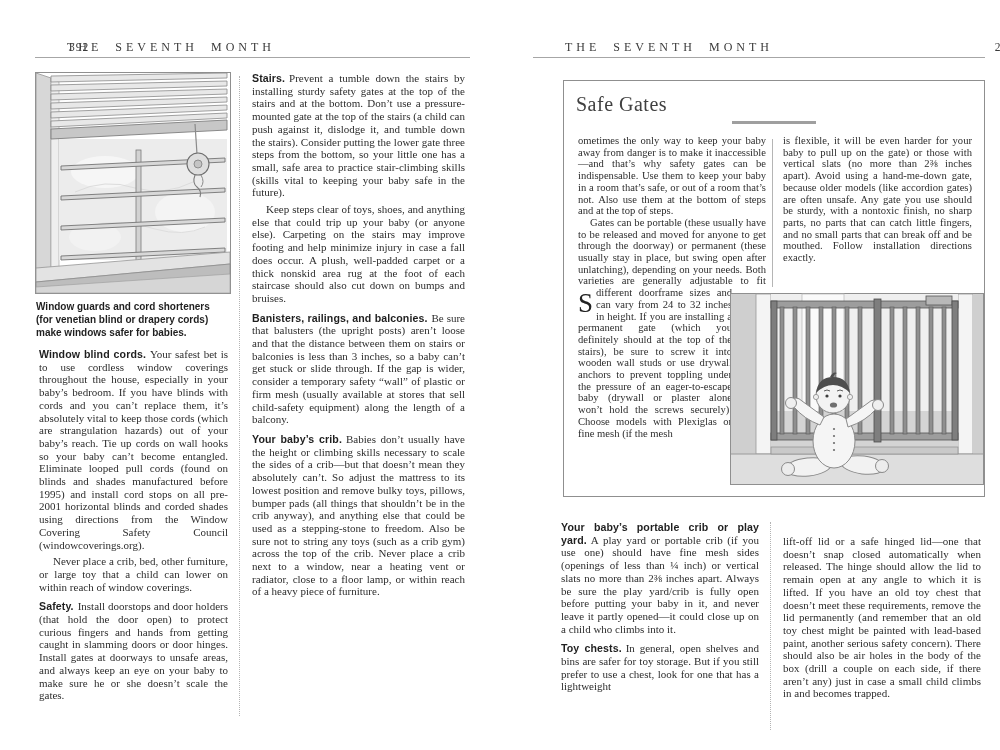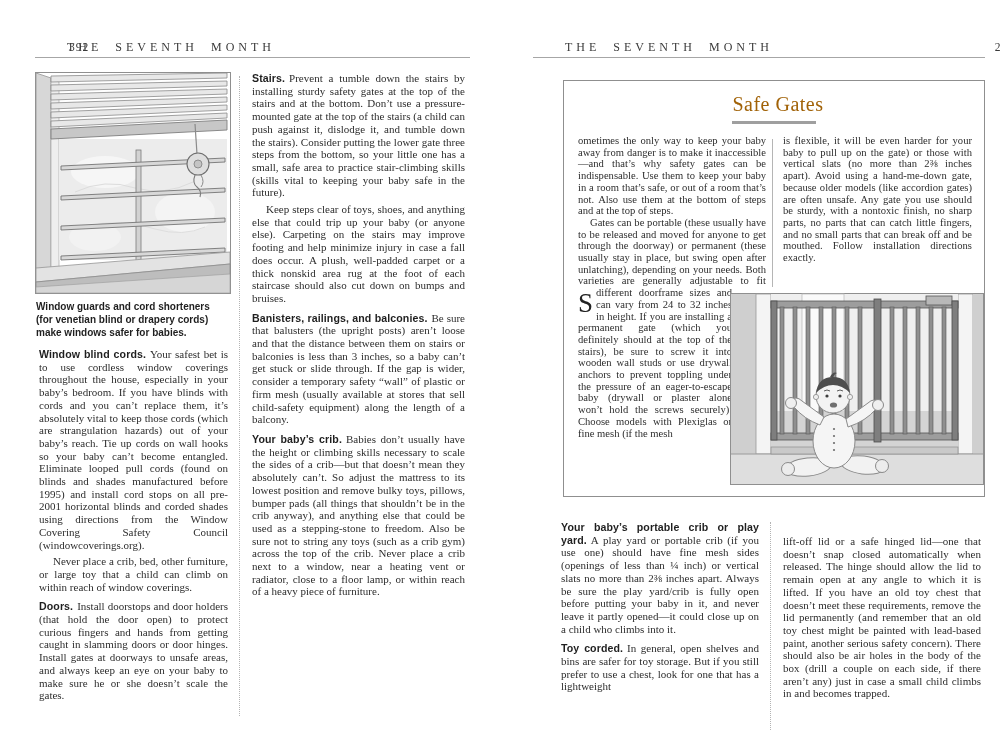--- a/index.html
+++ b/index.html
@@ -40,22 +40,22 @@
     position:absolute;font-family:"Liberation Sans","DejaVu Sans",sans-serif;
     font-weight:bold;font-size:10px;line-height:13px;color:#1f1f1f;text-align:left;
   }
 
   
   .sg-box{
     position:absolute;left:563px;top:80px;width:422px;height:417px;
     border:1.5px solid #8f8f8f;background:#fff;box-sizing:border-box;
   }
   .sg-title{
-    position:absolute;top:12px;left:4px;width:100%;text-align:center;
-    font-size:20px;color:#a16207;letter-spacing:.5px;
+    position:absolute;top:12px;left:12px;width:100%;
+    font-size:20px;color:#404040;letter-spacing:.5px;
   }
   .sg-title-rule{
     position:absolute;top:40px;left:50%;margin-left:-42px;width:84px;height:3px;background:#9f9f9f;
   }
   .sg-col{position:absolute;top:54px;text-align:justify;font-size:10.6px;line-height:11.7px;}
   .sg-col1{left:14px;width:188px;}
   .sg-col2{left:219px;width:189px;}
   .sg-divider{position:absolute;left:208px;top:58px;height:148px;width:0;border-left:1px solid #b5b5b5;}
   .bpara{margin:0;}
   .bpara.cont{text-indent:12px;}
@@ -122,24 +122,24 @@
     </svg>
   </div>
 
   <div class="caption" style="left:36px;top:300px;width:192px;">Window guards and cord shorteners (for venetian blind or drapery cords) make windows safer for babies.</div>
 
   <div class="col" style="left:35px;top:348px;width:197px;">
     <p class="para topic first">
       <span class="lead">Window blind cords.</span><span>Your safest bet is to use cordless window coverings throughout the house, especially in your baby’s bedroom. If you have blinds with cords and you can’t replace them, it’s absolutely vital to keep those cords (which are strangulation hazards) out of your baby’s reach. Tie up cords on wall hooks so your baby can’t become entangled. Eliminate looped pull cords (found on blinds and shades manufactured before 1995) and install cord stops on all pre-2001 horizontal blinds and corded shades using directions from the Window Covering Safety Council (windowcoverings.org).</span>
     </p>
     <p class="para cont">
-      <span>Never place a crib, bed, other furniture, or large toy that a child can climb on within reach of window coverings.</span>
-    </p>
-    <p class="para topic">
-      <span class="lead">Doors.</span><span>Install doorstops and door holders (that hold the door open) to protect curious fingers and hands from getting caught in slamming doors or door hinges. Install gates at doorways to unsafe areas, and always keep an eye on your baby to make sure he or she doesn’t scale the gates.</span>
+      <span>Never place a crib, bed, other furniture, or large toy that a child can lower on within reach of window coverings.</span>
+    </p>
+    <p class="para topic">
+      <span class="lead">Safety.</span><span>Install doorstops and door holders (that hold the door open) to protect curious fingers and hands from getting caught in slamming doors or door hinges. Install gates at doorways to unsafe areas, and always keep an eye on your baby to make sure he or she doesn’t scale the gates.</span>
     </p>
   </div>
 
   <div class="vdot" style="left:239px;top:76px;height:640px;"></div>
 
   <div class="col" style="left:248px;top:72px;width:221px;">
     <p class="para topic first">
       <span class="lead">Stairs.</span><span>Prevent a tumble down the stairs by installing sturdy safety gates at the top of the stairs and at the bottom. Don’t use a pressure-mounted gate at the top of the stairs (a child can push against it, dislodge it, and tumble down the stairs). Consider putting the lower gate three steps from the bottom, so your little one has a small, safe area to practice stair-climbing skills (skills vital to keeping your baby safe in the future).</span>
     </p>
     <p class="para cont">
@@ -255,21 +255,21 @@
         <ellipse cx="103.5" cy="112" rx="3.6" ry="2.6" fill="#707070"></ellipse>
       </svg>
     </div>
   </div>
 
   <div class="col" style="left:557px;top:521px;width:206px;">
     <p class="para topic first">
       <span class="lead">Your baby’s portable crib or play yard.</span><span>A play yard or portable crib (if you use one) should have fine mesh sides (openings of less than ¼ inch) or vertical slats no more than 2⅜ inches apart. Always be sure the play yard/crib is fully open before putting your baby in it, and never leave it partly opened—it could close up on a child who climbs into it.</span>
     </p>
     <p class="para topic">
-      <span class="lead">Toy corded.</span><span>In general, open shelves and bins are safer for toy storage. But if you still prefer to use a chest, look for one that has a lightweight</span>
+      <span class="lead">Toy chests.</span><span>In general, open shelves and bins are safer for toy storage. But if you still prefer to use a chest, look for one that has a lightweight</span>
     </p>
   </div>
 
   <div class="vdot" style="left:770px;top:522px;height:208px;"></div>
 
   <div class="col" style="left:779px;top:535px;width:206px;">
     <p class="para first">
       <span>lift-off lid or a safe hinged lid—one that doesn’t snap closed automatically when released. The hinge should allow the lid to remain open at any angle to which it is lifted. If you have an old toy chest that doesn’t meet these requirements, remove the lid permanently (and remember that an old toy chest might be painted with lead-based paint, another serious safety concern). There should also be air holes in the body of the box (drill a couple on each side, if there aren’t any) just in case a small child climbs in and becomes trapped.</span>
     </p>
   </div>

